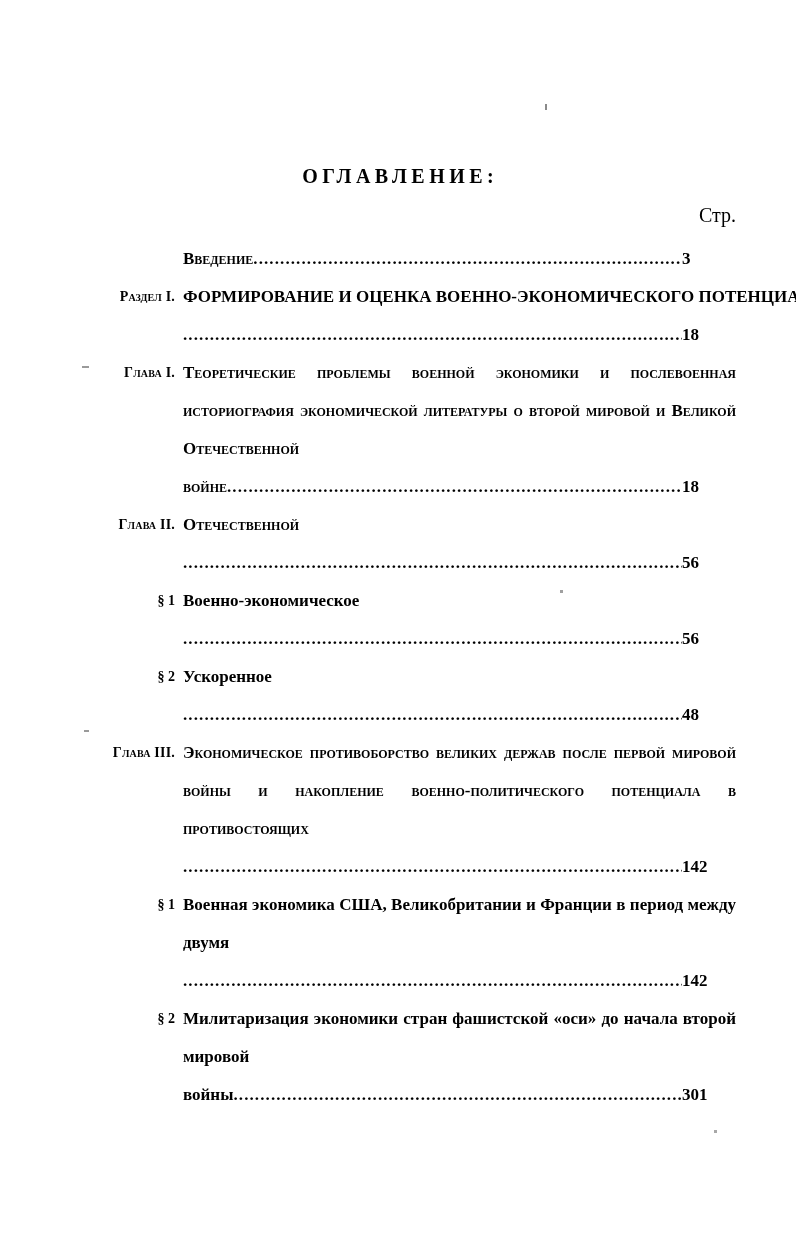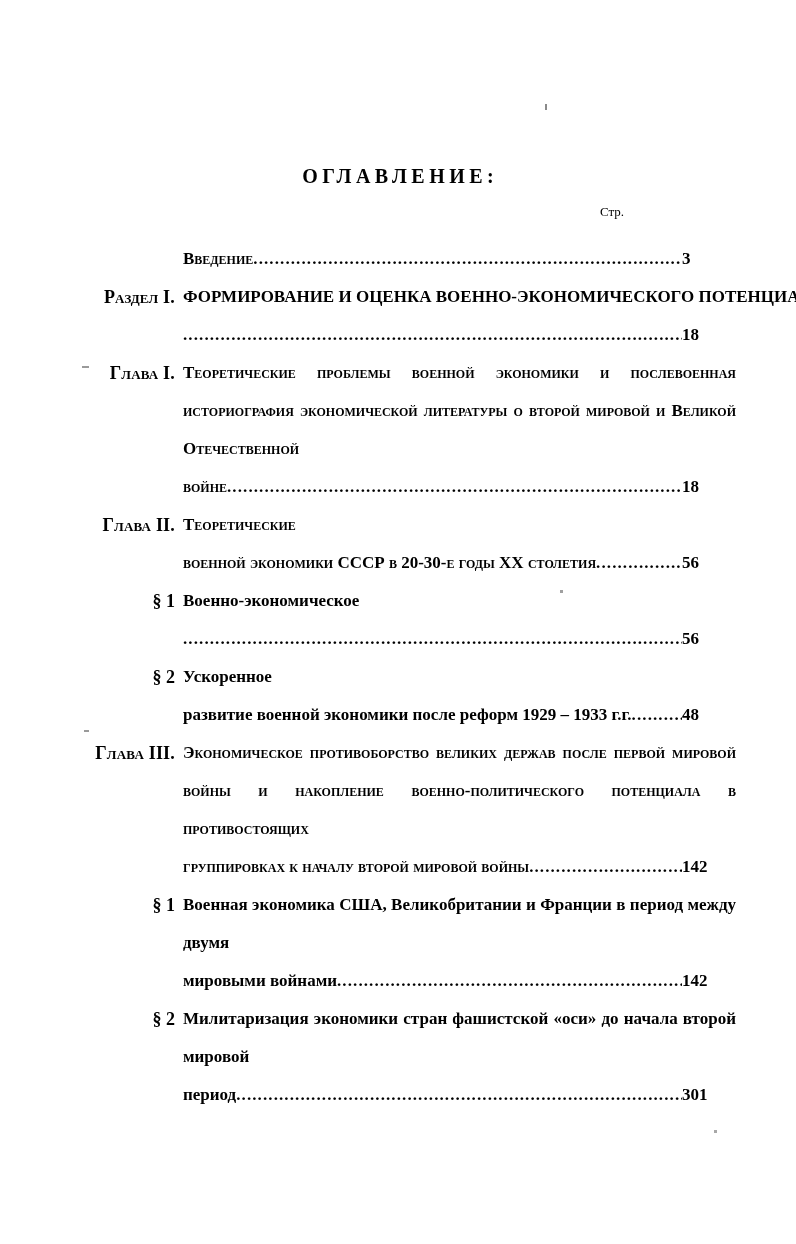--- a/index.html
+++ b/index.html
@@ -49,21 +49,22 @@
     letter-spacing: 4.5px;
     text-indent: 4.5px;
   }
 
   
   .col-head {
     position: absolute;
     left: 600px;
     top: 160px;
     width: 136px;
-    font-size: 13px;
+    text-align: right;
+    font-size: 20px;
     font-weight: normal;
   }
 
   
   .toc-list {
     position: absolute;
     left: 82px;
     top: 196px;
     width: 654px;
   }
@@ -74,21 +75,21 @@
     margin: 0 0 0 0;
     padding: 0;
   }
 
   .entry-label {
     position: absolute;
     left: 0;
     top: 0;
     width: 93px;
     text-align: right;
-    font-size: 18px;
+    font-size: 14px;
     font-weight: bold;
     font-variant: small-caps;
     line-height: 38px;
     white-space: nowrap;
     letter-spacing: 0.2px;
   }
   .entry-label.sect {
     font-variant: normal;
     letter-spacing: 0px;
   }
@@ -202,71 +203,67 @@
           <p class="entry-text v-smallcaps"><span>Теоретические проблемы военной экономики и послевоенная историография экономической литературы о второй мировой и Великой Отечественной </span><span class="lastline">
               <span class="ll-text">войне</span>
               <span class="ll-page">18</span>
               <span class="ll-dots">............................................................................................................................................................................................................................</span>
             </span></p>
         </div>
       </div>
       <div class="entry">
         <div class="entry-label">Глава II.</div>
         <div class="entry-body">
-          <p class="entry-text v-smallcaps"><span>Теоретические </span><span class="lastline">
-              <span class="ll-text">военной экономики СССР в 20-30-е годы XX столетия</span>
+          <p class="entry-text v-smallcaps"><span>Отечественной </span><span class="lastline">
               <span class="ll-page">56</span>
               <span class="ll-dots">............................................................................................................................................................................................................................</span>
             </span></p>
         </div>
       </div>
       <div class="entry">
         <div class="entry-label sect">§ 1</div>
         <div class="entry-body">
           <p class="entry-text v-normal"><span>Военно-экономическое </span><span class="lastline">
               <span class="ll-page">56</span>
               <span class="ll-dots">............................................................................................................................................................................................................................</span>
             </span></p>
         </div>
       </div>
       <div class="entry">
         <div class="entry-label sect">§ 2</div>
         <div class="entry-body">
           <p class="entry-text v-normal"><span>Ускоренное </span><span class="lastline">
-              <span class="ll-text">развитие военной экономики после реформ 1929 – 1933 г.г.</span>
               <span class="ll-page">48</span>
               <span class="ll-dots">............................................................................................................................................................................................................................</span>
             </span></p>
         </div>
       </div>
       <div class="entry">
         <div class="entry-label">Глава III.</div>
         <div class="entry-body">
           <p class="entry-text v-smallcaps"><span>Экономическое противоборство великих держав после первой мировой войны и накопление военно-политического потенциала в противостоящих </span><span class="lastline">
-              <span class="ll-text">группировках к началу второй мировой войны</span>
               <span class="ll-page">142</span>
               <span class="ll-dots">............................................................................................................................................................................................................................</span>
             </span></p>
         </div>
       </div>
       <div class="entry">
         <div class="entry-label sect">§ 1</div>
         <div class="entry-body">
           <p class="entry-text v-normal"><span>Военная экономика США, Великобритании и Франции в период между двумя </span><span class="lastline">
-              <span class="ll-text">мировыми войнами</span>
               <span class="ll-page">142</span>
               <span class="ll-dots">............................................................................................................................................................................................................................</span>
             </span></p>
         </div>
       </div>
       <div class="entry">
         <div class="entry-label sect">§ 2</div>
         <div class="entry-body">
           <p class="entry-text v-normal"><span>Милитаризация экономики стран фашистской «оси» до начала второй мировой </span><span class="lastline">
-              <span class="ll-text">период</span>
+              <span class="ll-text">войны</span>
               <span class="ll-page">301</span>
               <span class="ll-dots">............................................................................................................................................................................................................................</span>
             </span></p>
         </div>
       </div>
     </div>
 
 </div>
 
 </body></html>

